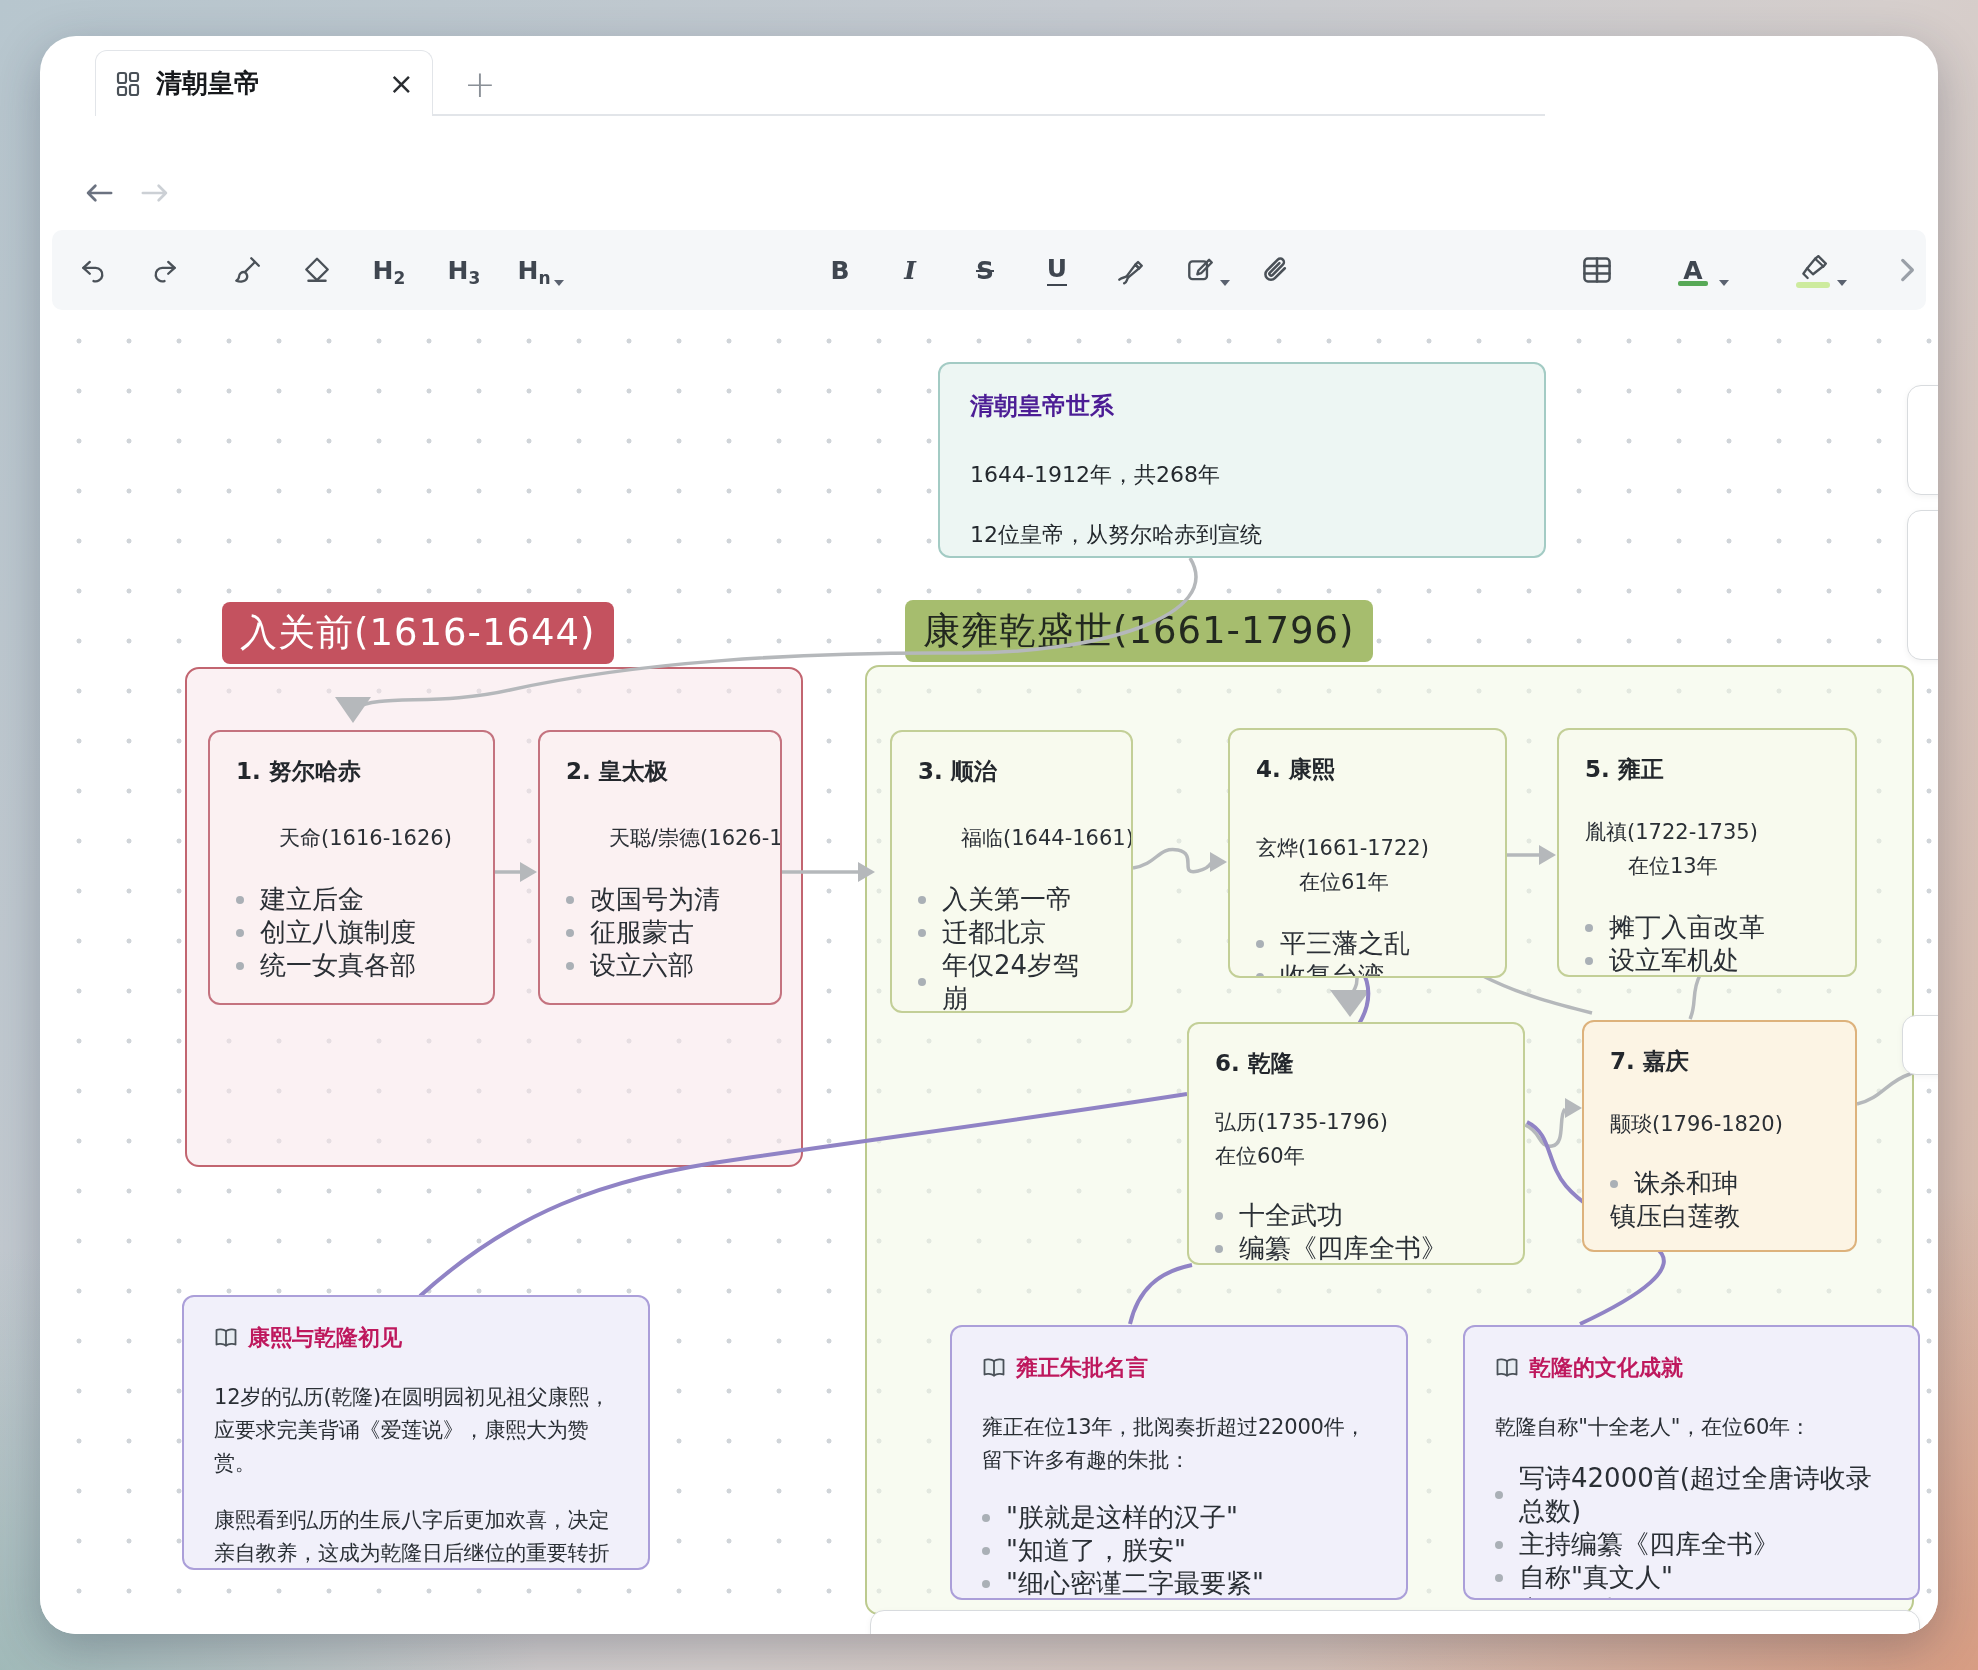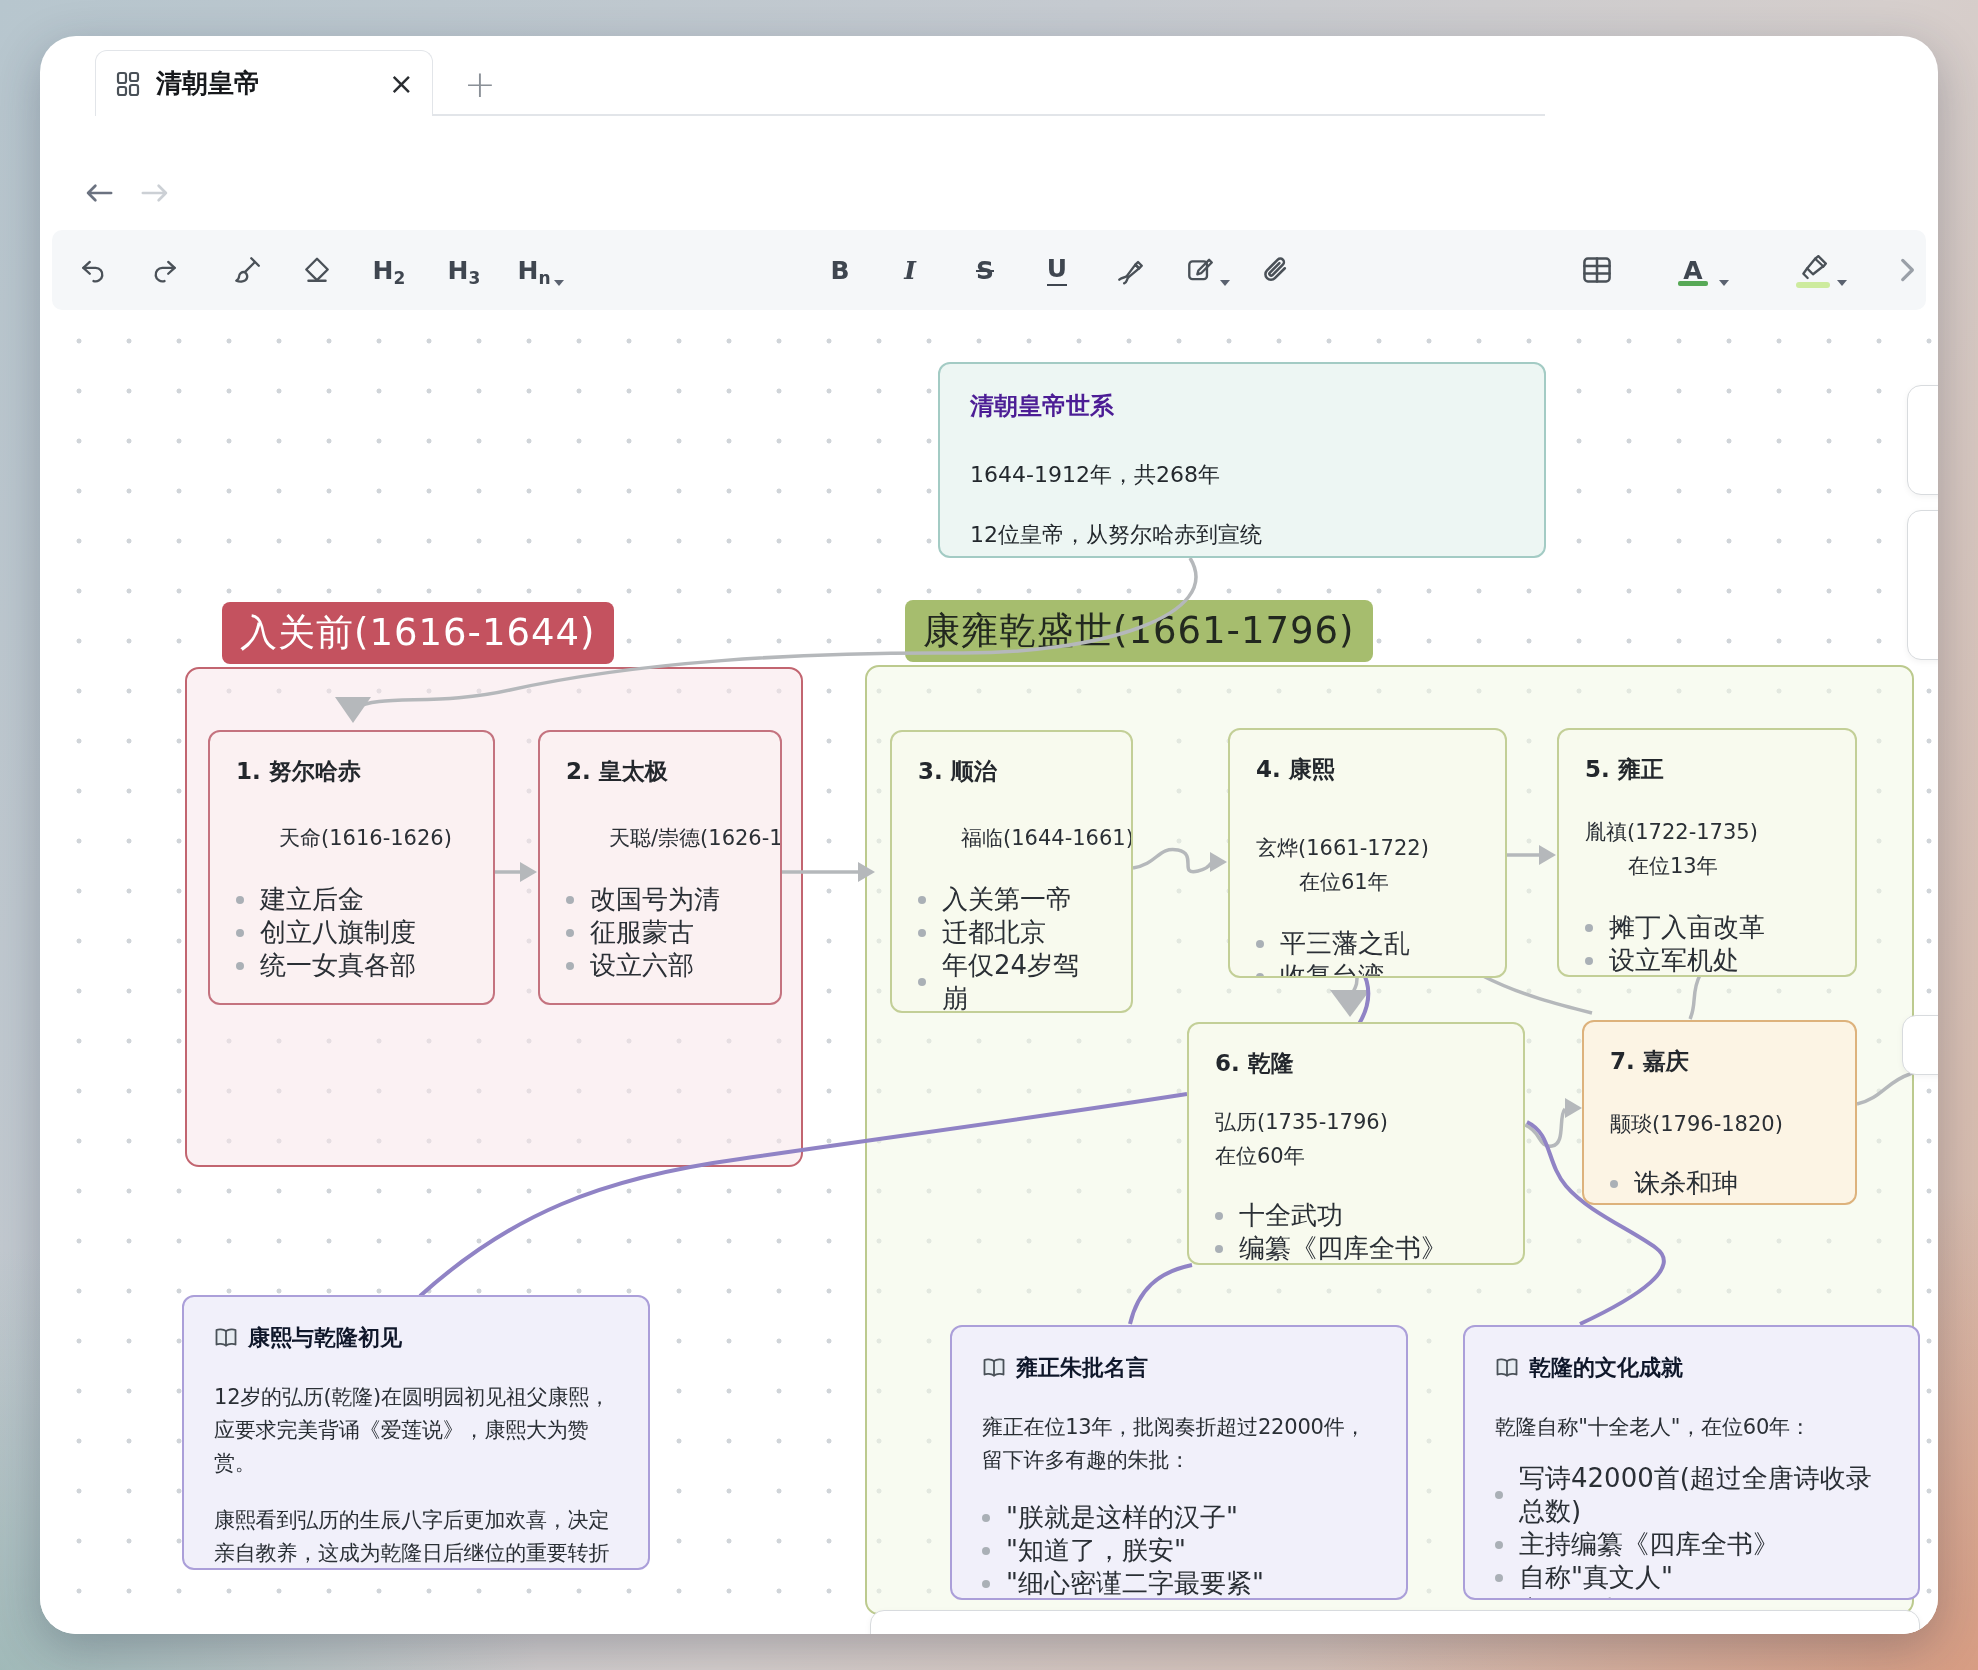--- a/index.html
+++ b/index.html
@@ -56,21 +56,21 @@
   .card.greenc{border:2px solid #c3cf97;background:#f8faee;}
   .card.orangec{border:2px solid #ddb27c;background:#fcf4e4;}
   .card.purplec{border:2px solid #ab9fd9;background:#f1f0fa;}
   .ctitle{font-size:23px;font-weight:600;color:#23272c;margin-bottom:34px;white-space:nowrap;}
   .cline{font-size:21px;color:#2a2f35;line-height:34px;white-space:nowrap;}
   .cblock{margin-bottom:28px;margin-left:43px;}
   .bl{display:flex;align-items:center;gap:16px;font-size:26px;color:#2a2f35;line-height:33px;}
   .dot{width:8px;height:8px;border-radius:50%;background:#aab0b6;flex:0 0 8px;}
   .ovtitle{font-size:24px;font-weight:600;color:#4c1d95;margin-bottom:38px;}
   .ovline{font-size:22px;color:#23282d;margin-bottom:30px;}
-  .ntitle{font-size:22px;font-weight:600;color:#0f172a;display:flex;align-items:center;gap:10px;
+  .ntitle{font-size:22px;font-weight:600;color:#be185d;display:flex;align-items:center;gap:10px;
     margin-bottom:28px;}
   .npara{font-size:21px;color:#2a2f35;line-height:33px;letter-spacing:-0.2px;margin-bottom:24px;}
   .clipped{background:#fff;border:1.5px solid #d8dbde;border-radius:14px;z-index:4;
     box-shadow:0 2px 6px rgba(0,0,0,.05);}
   svg.links{position:absolute;left:0;top:0;z-index:3;pointer-events:none;}
   svg.links path.g{stroke:#b5b8bb;stroke-width:3.5;fill:none;}
   svg.links path.p{stroke:#9083c5;stroke-width:4;fill:none;}
   svg.links polygon{fill:#b5b8bb;}
 </style>
 </head>
@@ -329,21 +329,21 @@
         <div class="bl">
             <span class="dot"></span>
             <span>十全武功</span>
           </div>
         <div class="bl">
             <span class="dot"></span>
             <span>编纂《四库全书》</span>
           </div>
       </div>
 
-      <div class="abs card orangec" style="left:1542px;top:710px;width:275px;height:185px">
+      <div class="abs card orangec" style="left:1542px;top:710px;width:275px;height:232px">
         <div class="ctitle" style="margin-bottom:30px">7. 嘉庆</div>
         <div class="cline" style="margin-bottom:26px">颙琰(1796-1820)</div>
         <div class="bl">
             <span class="dot"></span>
             <span>诛杀和珅</span>
           </div>
         <div class="bl">
             <span>镇压白莲教</span>
           </div>
       </div>

